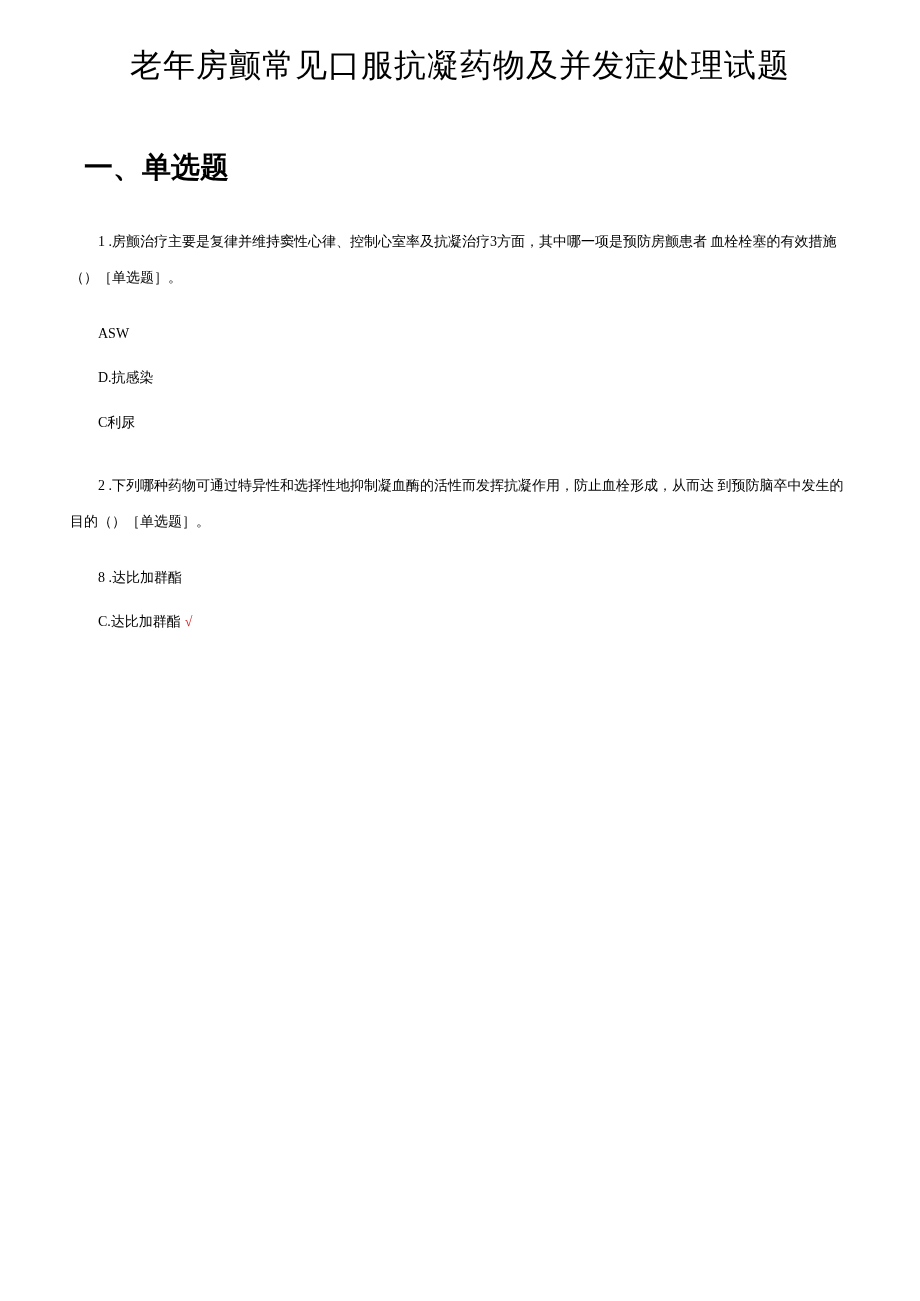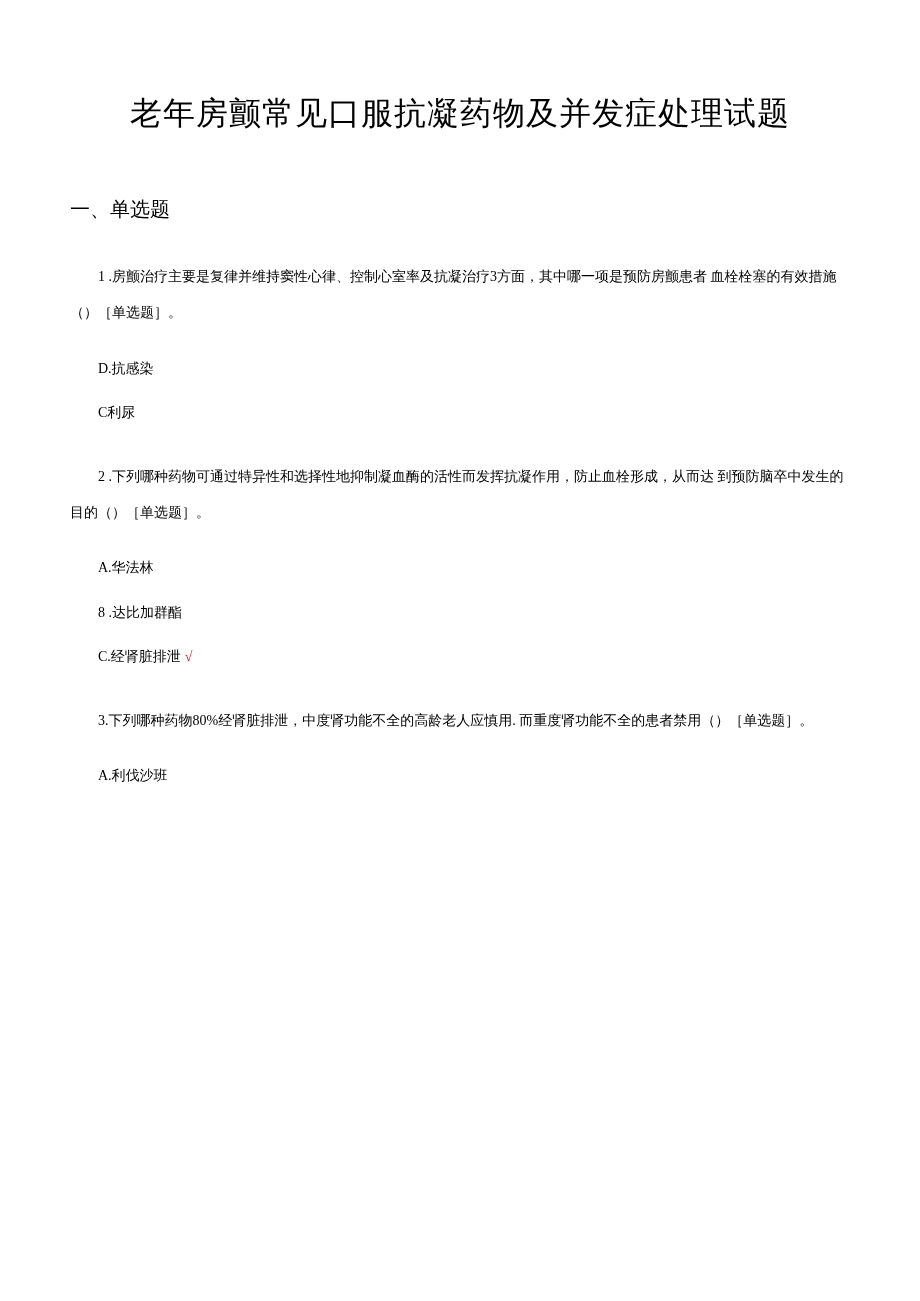--- a/index.html
+++ b/index.html
@@ -3,35 +3,35 @@
 <meta charset="utf-8">
 <style>
   body {
     margin: 0;
     padding: 0;
     font-family: "SimSun", "宋体", serif;
     background: #ffffff;
     width: 920px;
   }
   .page {
-    padding: 92px 70px 60px 70px;
+    padding: 44px 70px 60px 70px;
     box-sizing: border-box;
   }
   .title {
     font-size: 32px;
     font-weight: 400;
     text-align: center;
     margin: 0 0 60px 0;
     font-family: "SimHei", "黑体", sans-serif;
     letter-spacing: 1px;
   }
   .section-heading {
-    font-size: 20px;
-    font-weight: normal;
-    margin: 0 0 36px 0;
+    font-size: 29px;
+    font-weight: bold;
+    margin: 0 0 36px 14px;
     font-family: "SimHei", "黑体", sans-serif;
   }
   .question-stem {
     font-size: 14px;
     line-height: 2.6;
     margin: 0 0 26px 0;
     text-indent: 2em;
   }
   .option {
     font-size: 14px;
@@ -51,29 +51,25 @@
 <body>
 
 <div class="page">
 
   <h1 class="title">老年房颤常见口服抗凝药物及并发症处理试题</h1>
 
   <h2 class="section-heading">一、单选题</h2>
 
   <div class="question-block">
     <p class="question-stem">1 .房颤治疗主要是复律并维持窦性心律、控制心室率及抗凝治疗3方面，其中哪一项是预防房颤患者 血栓栓塞的有效措施（）［单选题］。</p>
+    <p class="option"><span>ASW</span></p>
     <p class="option"><span>D.抗感染</span></p>
     <p class="option"><span>C利尿</span></p>
   </div>
 
   <div class="question-block">
     <p class="question-stem">2 .下列哪种药物可通过特异性和选择性地抑制凝血酶的活性而发挥抗凝作用，防止血栓形成，从而达 到预防脑卒中发生的目的（）［单选题］。</p>
-    <p class="option"><span>A.华法林</span></p>
     <p class="option"><span>8       .达比加群酯</span></p>
-    <p class="option"><span>C.经肾脏排泄</span><span class="correct-mark">√</span></p>
+    <p class="option"><span>C.达比加群酯</span><span class="correct-mark">√</span></p>
   </div>
 
-  <div class="question-block">
-    <p class="question-stem">3.下列哪种药物80%经肾脏排泄，中度肾功能不全的高龄老人应慎用. 而重度肾功能不全的患者禁用（）［单选题］。</p>
-    <p class="option"><span>A.利伐沙班</span></p>
-  </div>
 
 </div>
 
 </body></html>

